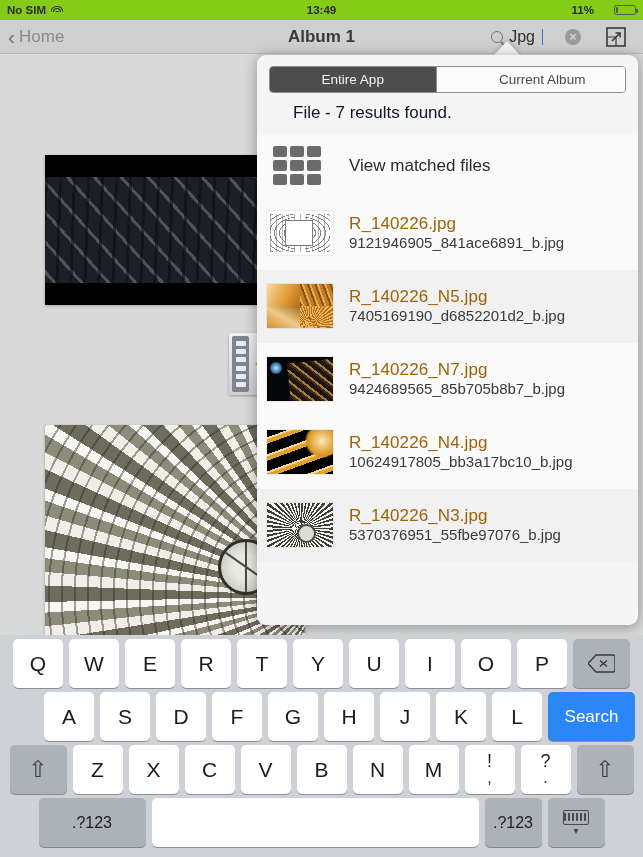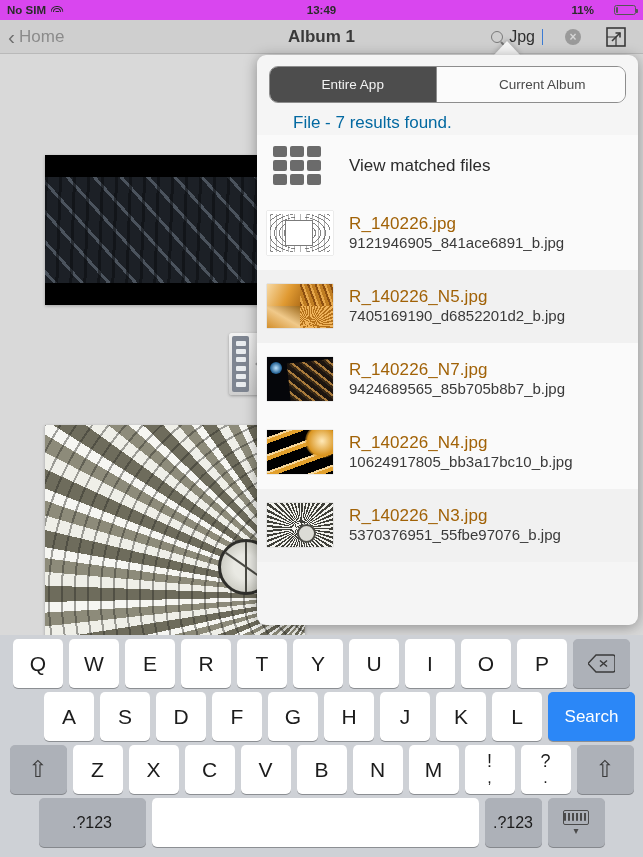--- a/index.html
+++ b/index.html
@@ -8,21 +8,21 @@
     font-family:"Liberation Sans", sans-serif;
     background:#d9d9d9;
     position:relative;
     overflow:hidden;
     -webkit-font-smoothing:antialiased;
   }
 
   
   .statusbar{
     position:absolute; left:0; top:0; width:643px; height:20px;
-    background:#d946ef;
+    background:#84cc16;
     display:flex; align-items:center;
     font-size:11.5px; font-weight:bold; color:#2b2b2b;
   }
   .sb-left{ position:absolute; left:7px; display:flex; align-items:center; gap:5px; }
   .sb-center{ position:absolute; left:0; width:100%; text-align:center; font-weight:bold; }
   .sb-right{ position:absolute; right:7px; display:flex; align-items:center; gap:20px; }
   .wifi{ display:inline-block; width:13px; height:10px; position:relative; }
   .wifi i{ position:absolute; border:1.4px solid #2b2b2b; border-bottom:none;
            border-radius:50% 50% 0 0 / 100% 100% 0 0; left:50%; transform:translateX(-50%); }
   .wifi i:nth-child(1){ width:13px; height:6.5px; top:0.5px; }
@@ -124,29 +124,29 @@
     overflow:hidden;
   }
   .pop-arrow{
     position:absolute; left:493px; top:41px; width:0;height:0;
     border-left:14px solid transparent; border-right:14px solid transparent;
     border-bottom:15px solid #f5f5f5;
     filter:drop-shadow(0 -2px 2px rgba(0,0,0,.18));
   }
 
   
-  .seg{ margin:11px 12px 0 12px; height:37px; display:flex;
-        border:1px solid #8d8d8d; border-radius:9px; overflow:hidden; }
+  .seg{ margin:11px 12px 0 12px; height:27px; display:flex;
+        border:1px solid #8d8d8d; border-radius:4px; overflow:hidden; }
   .seg div{ flex:1; display:flex; align-items:center; justify-content:center;
             font-size:13.5px; cursor:pointer; }
   .seg .on{ background:#4d4d4d; color:#f2f2f2; }
   .seg .off{ background:#fbfbfb; color:#4a4a4a; border-left:1px solid #8d8d8d;padding-left:23px;}
 
   .result-head{ height:40px; display:flex; align-items:center; padding-left:36px;
-                font-size:17px; color:#0369a1; }
+                font-size:17px; color:#0f172a; }
 
   .rows{ position:absolute; left:0; top:80px; right:0; bottom:0; }
   .row{ height:73px; display:flex; align-items:center; padding-left:10px;
         background:#fafafa; border-bottom:1px solid transparent; cursor:pointer;
         position:relative; }
   .row.alt{ background:#f1f1f1; }
   .row.first{ height:62px; }
   .row-texts{ margin-left:16px; }
   .row-title{ font-size:17px; color:#a16207; letter-spacing:.1px; }
   .row-sub{ font-size:15px; color:#3a3a3a; margin-top:2px; }

